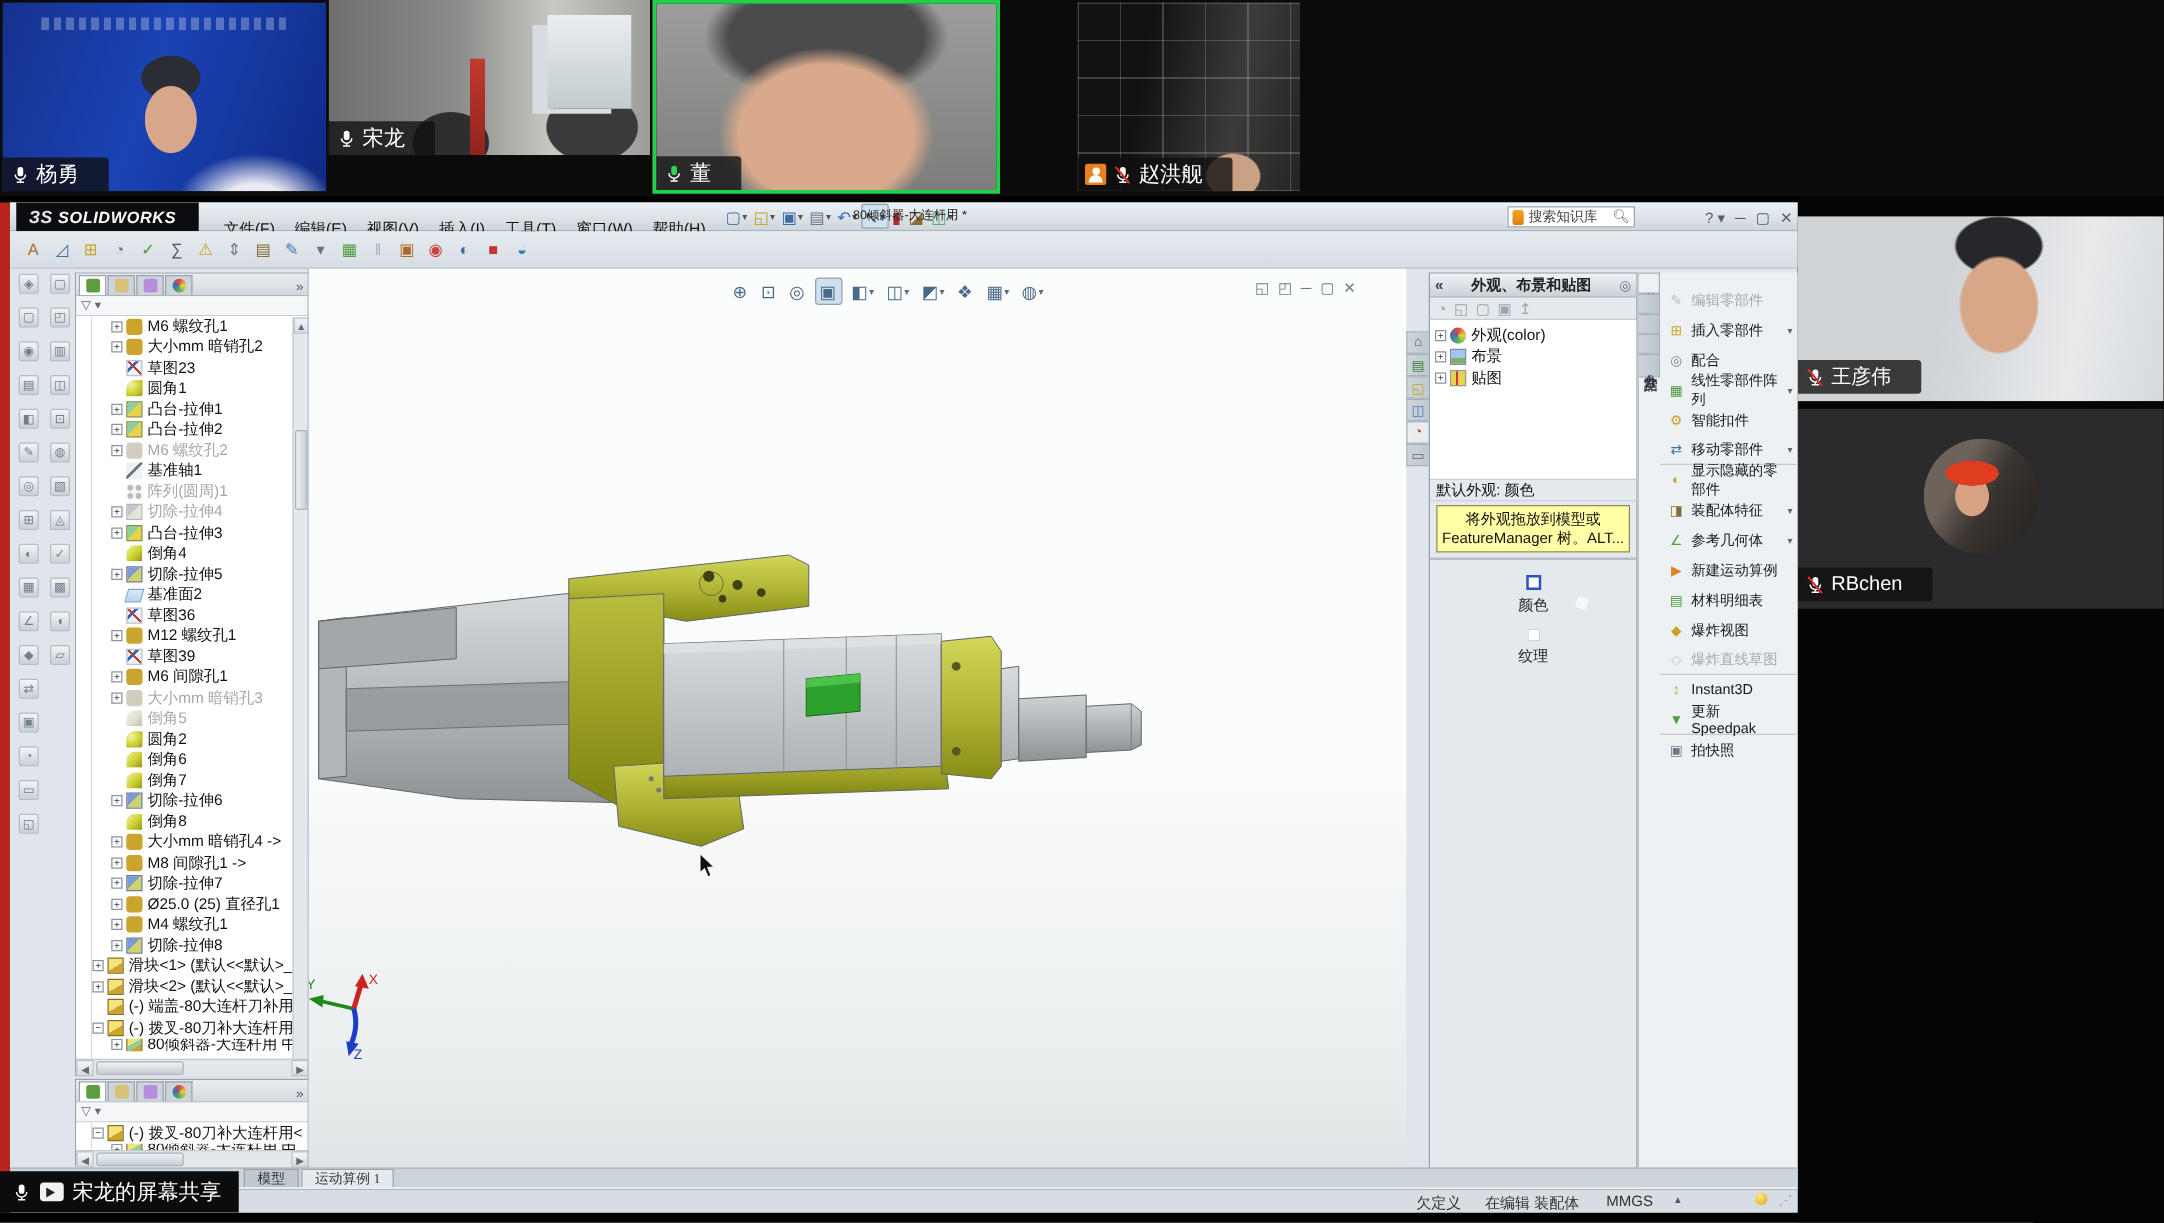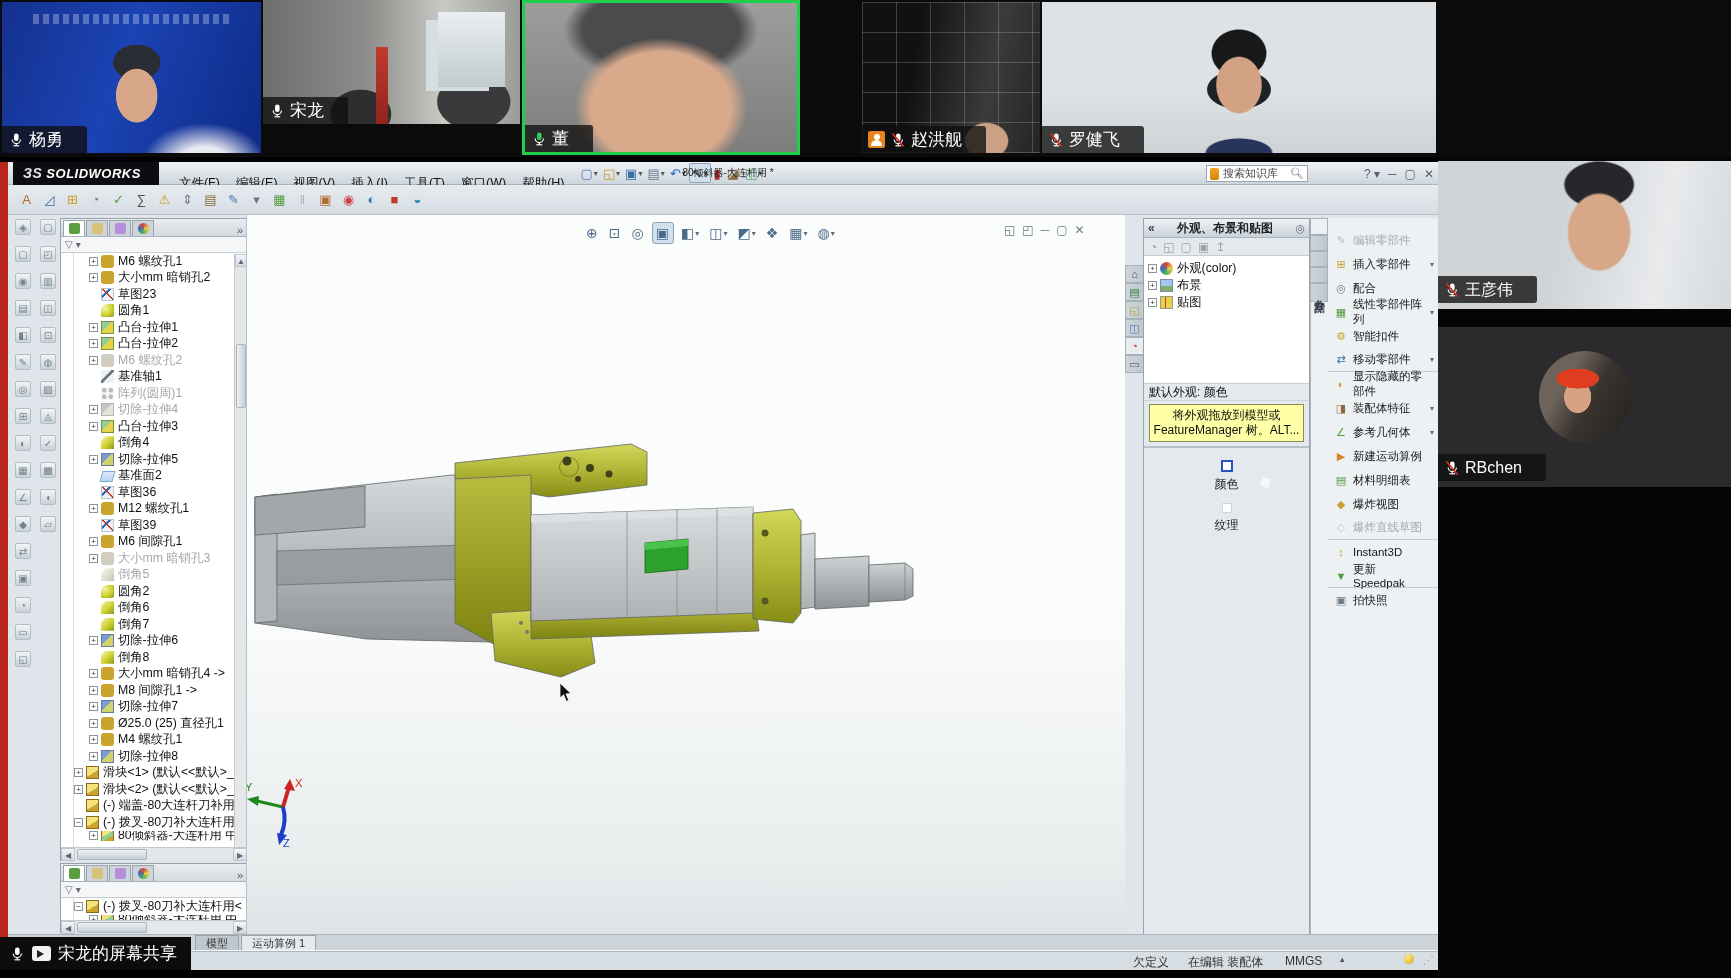--- a/index.html
+++ b/index.html
@@ -87,21 +87,21 @@
   .mic .mbody{fill:#fff;} .mic .slash{display:none;}
   .mic.mic-muted .slash{display:block;}
   .mic.mic-speaking .mbody{fill:#2fd052;}
   .pbadge{display:none;width:17px;height:17px;background:#e8821e;border-radius:2px;
      flex:0 0 17px;position:relative;}
   .vlabel.has-badge .pbadge{display:block;}
   .pbadge::before{content:"";position:absolute;left:5.5px;top:2.5px;width:6px;height:6px;border-radius:50%;background:#fff;}
   .pbadge::after{content:"";position:absolute;left:3px;top:9px;width:11px;height:6px;border-radius:6px 6px 0 0;background:#fff;}
   #right-col{position:absolute;left:1438px;top:157px;width:293px;height:821px;background:#050505;}
   #right-col .vtile{left:0;width:293px;}
-  #right-col .vtile:nth-of-type(1){top:4px;height:148px;}
+  #right-col .vtile:nth-of-type(1){top:16px;height:148px;}
   #right-col .vtile:nth-of-type(2){top:170px;height:160px;}
   #right-col .vtile:nth-of-type(3){top:332px;height:158px;}
   #right-col .vtile:nth-of-type(4){top:492px;height:160px;}
   #share-banner{position:absolute;left:0;top:937px;height:33px;z-index:60;background:#0c0c0c;
      display:flex;align-items:center;gap:7px;padding:0 14px 0 9px;color:#fff;font-size:17px;}
   #share-banner .shicon{width:19px;height:15px;background:#f2f2f2;border-radius:3px;position:relative;}
   #share-banner .shicon::before{content:"";position:absolute;left:5px;top:4px;border:4px solid transparent;
      border-left:7px solid #222;}
   
   #sw-red{position:absolute;left:0;top:162px;width:8px;height:808px;background:#b8251d;}
@@ -247,21 +247,21 @@
   #cmdlist{margin-left:17px;padding-top:10px;}
   .cmd{height:24px;display:flex;align-items:center;gap:5px;padding:0 4px 0 6px;font-size:11.5px;color:#15171a;}
   .cmd.gray{color:#a6aaad;}
   .cmd.sep{border-bottom:1px solid #c2cad1;}
   .cmd .cic{width:14px;height:14px;flex:0 0 14px;display:flex;align-items:center;justify-content:center;font-size:11px;}
   .cmd.gray .cic{filter:grayscale(1) opacity(.5);}
   .cmd .cdd{margin-left:auto;font-size:8px;color:#667;}
   
   #doctabs{position:absolute;left:0;top:772px;width:1430px;height:16px;background:#ccd4da;
      border-top:1px solid #aab4bc;display:flex;padding-left:187px;gap:2px;align-items:flex-end;}
-  .dtab{font-size:11px;line-height:14px;padding:0 10px;background:#bfc8cf;border:1px solid #9aa4ad;border-bottom:none;color:#333;}
+  .dtab{font-size:11px;line-height:14px;padding:0 10px;background:#bfc8cf;border:1px solid #9aa4ad;border-bottom:none;color:#333;font-family:Liberation Serif, serif;}
   .dtab.active{background:#e4eaee;}
   #statusbar{position:absolute;left:0;top:788px;width:1430px;height:20px;background:#d6dde3;
      border-top:1px solid #f6f8f9;box-shadow:inset 0 1px 0 #aab4bc;font-size:12px;color:#333;}
   #statusbar span{position:absolute;top:3px;}
   #st-state{left:1125px;} #st-mode{left:1180px;} #st-units{left:1277px;}
   #st-caret{left:1332px;font-size:9px;color:#556;}
   #st-dot{left:1396px;top:5px;width:10px;height:10px;border-radius:50%;
      background:radial-gradient(circle at 35% 30%,#ffe98a,#d8a511);position:absolute;}
   #st-grip{left:1415px;top:4px;color:#99a5ad;font-size:11px;letter-spacing:1px;}
 </style>
@@ -331,36 +331,20 @@
             <path d="M4.2 7.5a4.1 4.1 0 0 0 8.2 0" stroke="#fff" stroke-width="1.2" fill="none"></path>
             <line x1="8.3" y1="11.8" x2="8.3" y2="13.6" stroke="#fff" stroke-width="1.2"></line>
             <line x1="5.4" y1="13.8" x2="11.2" y2="13.8" stroke="#fff" stroke-width="1.2"></line>
             <line class="slash" x1="2.5" y1="1.5" x2="13.5" y2="14.5" stroke="#d93025" stroke-width="1.8"></line>
           </svg>
         </span>
         <span class="vname">赵洪舰</span>
       </div>
     </div>
 
-    <div class="vtile">
-      <div class="vfeed av-headphones"></div>
-      <div class="vlabel">
-
-        <span class="mic mic-muted">
-          <svg viewBox="0 0 16 16">
-            <rect class="mbody" x="6" y="1.5" width="4.6" height="7.5" rx="2.3"></rect>
-            <path d="M4.2 7.5a4.1 4.1 0 0 0 8.2 0" stroke="#fff" stroke-width="1.2" fill="none"></path>
-            <line x1="8.3" y1="11.8" x2="8.3" y2="13.6" stroke="#fff" stroke-width="1.2"></line>
-            <line x1="5.4" y1="13.8" x2="11.2" y2="13.8" stroke="#fff" stroke-width="1.2"></line>
-            <line class="slash" x1="2.5" y1="1.5" x2="13.5" y2="14.5" stroke="#d93025" stroke-width="1.8"></line>
-          </svg>
-        </span>
-        <span class="vname">罗健飞</span>
-      </div>
-    </div>
 
   </div>
 
 <div id="right-col">
 
     <div class="vtile">
       <div class="vfeed av-face2">
         
       </div>
       <div class="vlabel">

